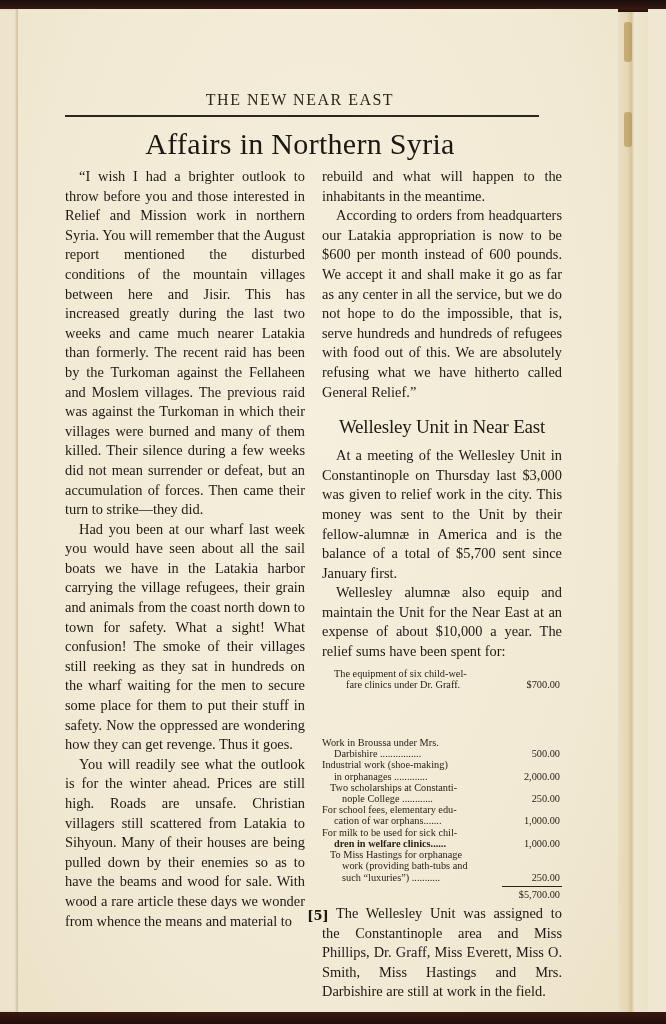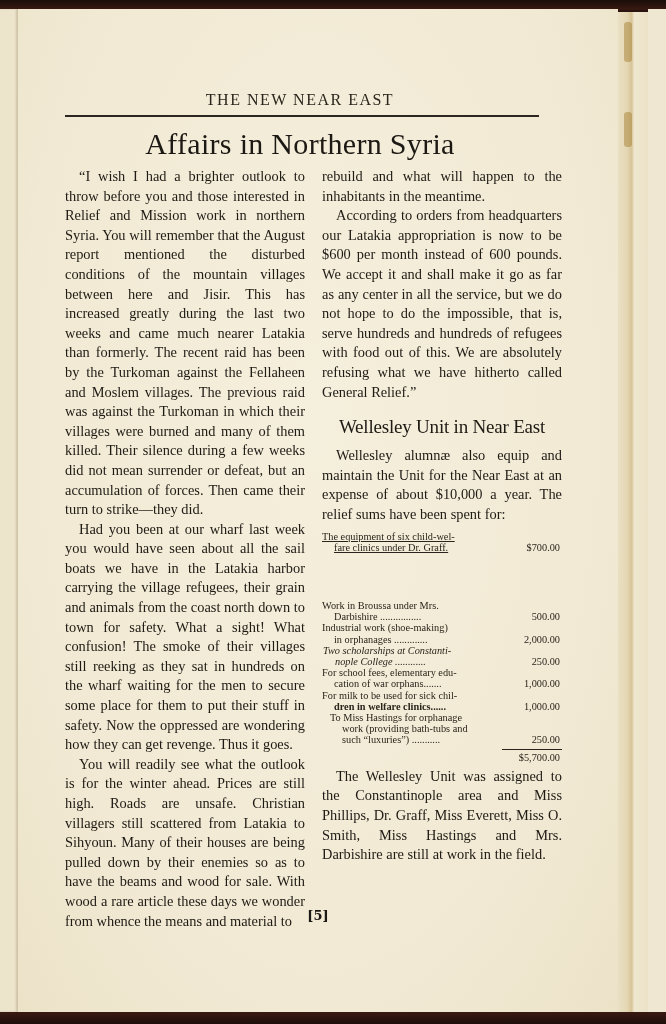--- a/index.html
+++ b/index.html
@@ -98,46 +98,47 @@
     <p>“I wish I had a brighter outlook to throw before you and those interested in Relief and Mission work in northern Syria. You will remember that the August report mentioned the disturbed conditions of the mountain villages between here and Jisir. This has increased greatly during the last two weeks and came much nearer Latakia than formerly. The recent raid has been by the Turkoman against the Fellaheen and Moslem villages. The previous raid was against the Turkoman in which their villages were burned and many of them killed. Their silence during a few weeks did not mean surrender or defeat, but an accumulation of forces. Then came their turn to strike—they did.</p>
     <p>Had you been at our wharf last week you would have seen about all the sail boats we have in the Latakia harbor carrying the village refugees, their grain and animals from the coast north down to town for safety. What a sight! What confusion! The smoke of their villages still reeking as they sat in hundreds on the wharf waiting for the men to secure some place for them to put their stuff in safety. Now the oppressed are wondering how they can get revenge. Thus it goes.</p>
     <p>You will readily see what the outlook is for the winter ahead. Prices are still high. Roads are unsafe. Christian villagers still scattered from Latakia to Sihyoun. Many of their houses are being pulled down by their enemies so as to have the beams and wood for sale. With wood a rare article these days we wonder from whence the means and material to</p>
   </div>
 
   <div class="col col-right" style="left:304px">
     <p class="noindent">rebuild and what will happen to the inhabitants in the meantime.</p>
     <p>According to orders from headquarters our Latakia appropriation is now to be $600 per month instead of 600 pounds. We accept it and shall make it go as far as any center in all the service, but we do not hope to do the impossible, that is, serve hundreds and hundreds of refugees with food out of this. We are absolutely refusing what we have hitherto called General Relief.”</p>
 
     <div class="section-head">Wellesley Unit in Near East</div>
+    <p>At a meeting of the Wellesley Unit in Constantinople on Thursday last $3,000 was given to relief work in the city. This money was sent to the Unit by their fellow-alumnæ in America and is the balance of a total of $5,700 sent since January first.</p>
     <p>Wellesley alumnæ also equip and maintain the Unit for the Near East at an expense of about $10,000 a year. The relief sums have been spent for:</p>
 
     <div class="ledger" id="ledger">
         <div class="ledger-row">
-          <div class="ledger-desc" style="margin-left: 0px; text-indent: 0px; padding-left: 0px; text-decoration: underline;">
+          <div class="ledger-desc" style="margin-left: 12px; text-indent: 0px; padding-left: 0px;">
             <span class="l" style="padding-left: 0px;">The equipment of six child-wel-</span>
             <span class="l" style="padding-left: 12px;">fare clinics under Dr. Graff.</span>
           </div>
           <div class="ledger-amt">$700.00</div>
         </div>
         <div class="ledger-row">
           <div class="ledger-desc" style="margin-left: 0px; text-indent: 0px; padding-left: 0px;">
             <span class="l" style="padding-left: 0px; margin-top: 47px;">Work in Broussa under Mrs.</span>
             <span class="l" style="padding-left: 12px;">Darbishire ................</span>
           </div>
           <div class="ledger-amt">500.00</div>
         </div>
         <div class="ledger-row">
           <div class="ledger-desc" style="margin-left: 0px; text-indent: 0px; padding-left: 0px;">
             <span class="l" style="padding-left: 0px;">Industrial work (shoe-making)</span>
             <span class="l" style="padding-left: 12px;">in orphanages .............</span>
           </div>
           <div class="ledger-amt">2,000.00</div>
         </div>
         <div class="ledger-row">
-          <div class="ledger-desc" style="margin-left: 1px; text-indent: 0px; padding-left: 0px; font-style: italic;">
+          <div class="ledger-desc" style="margin-left: 8px; text-indent: 0px; padding-left: 0px;">
             <span class="l" style="padding-left: 0px;">Two scholarships at Constanti-</span>
             <span class="l" style="padding-left: 12px;">nople College ............</span>
           </div>
           <div class="ledger-amt">250.00</div>
         </div>
         <div class="ledger-row">
           <div class="ledger-desc" style="margin-left: 0px; text-indent: 0px; padding-left: 0px;">
             <span class="l" style="padding-left: 0px;">For school fees, elementary edu-</span>
             <span class="l" style="padding-left: 12px;">cation of war orphans.......</span>
           </div>

